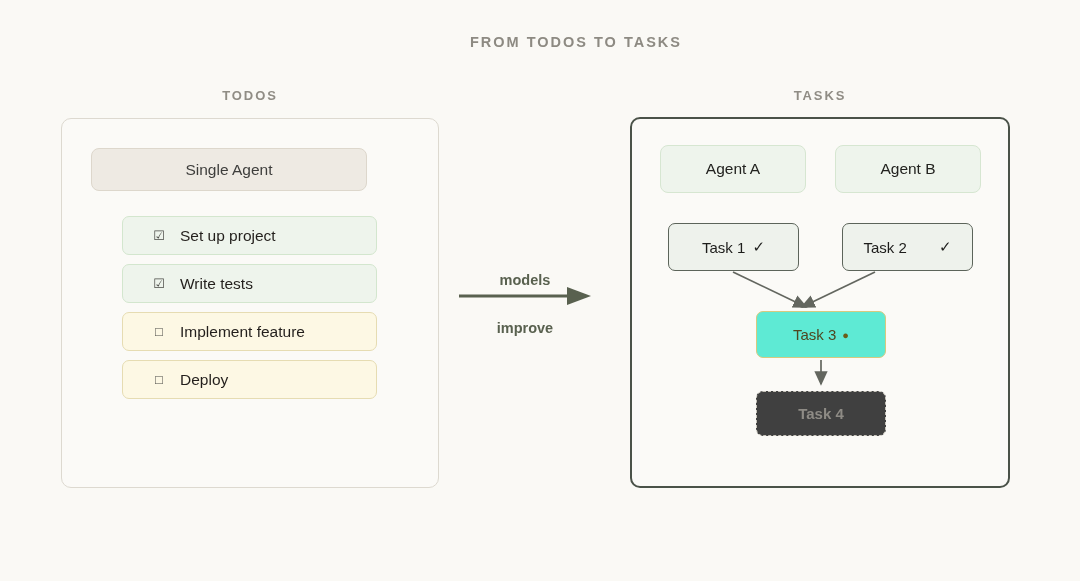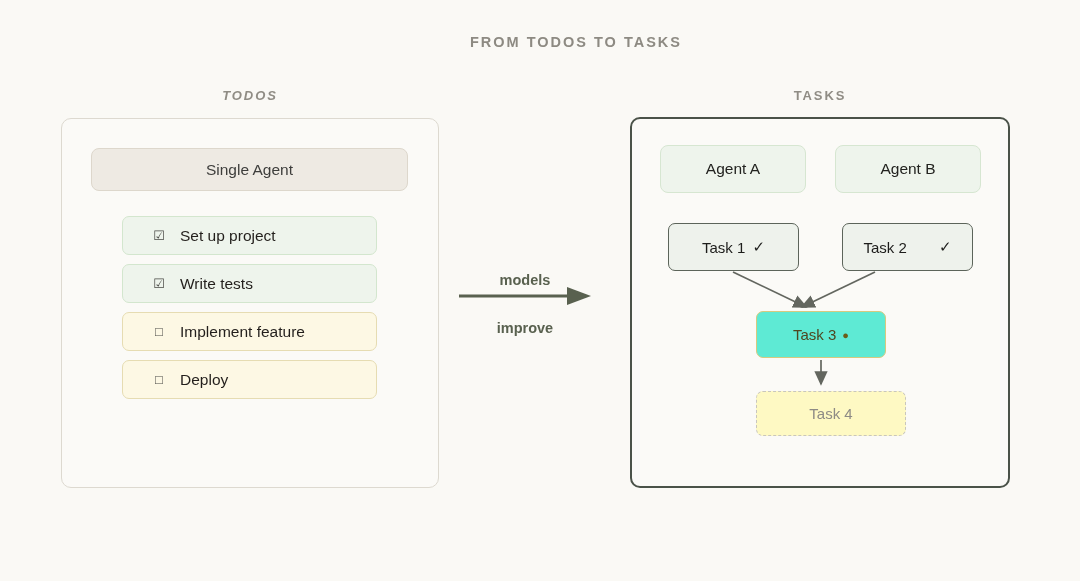--- a/index.html
+++ b/index.html
@@ -30,21 +30,21 @@
     padding-left: 36px;
   }
   .col-title {
     position: absolute;
     font-size: 13px;
     font-weight: bold;
     letter-spacing: 1.9px;
     color: #908d85;
     text-align: center;
   }
-  #todos-title { left: 61px; top: 88px; width: 378px; font-style: italic; }
+  #todos-title { left: 61px; top: 88px; width: 378px; }
   #tasks-title { left: 630px; top: 88px; width: 380px; }
 
   
   .panel-left {
     position: absolute;
     left: 61px;
     top: 118px;
     width: 378px;
     height: 370px;
     box-sizing: border-box;
@@ -62,21 +62,21 @@
     border: 2px solid #4a5248;
     border-radius: 10px;
     background: #fbfaf7;
   }
 
   
   .single-agent {
     position: absolute;
     left: 91px;
     top: 148px;
-    width: 317px;
+    width: 276px;
     height: 43px;
     box-sizing: border-box;
     border: 1px solid #ddd7cc;
     border-radius: 8px;
     background: #eeeae3;
     display: flex;
     align-items: center;
     justify-content: center;
     font-size: 15.5px;
     color: #3e3e3c;
@@ -179,25 +179,26 @@
     top: 311px;
     width: 130px;
     height: 47px;
     border: 1.6px solid #d8c97f;
     background: #5eead4;
     color: #4e4721;
   }
   #task-4 {
     left: 756px;
     top: 391px;
-    width: 150px;
+    width: 130px;
     height: 45px;
     border: 1.6px dashed #c9c6bd;
-    background: #fef9c3;
+    background: #404040;
     color: #8e8b85;
+    font-weight: bold;
   }
   .dot { font-size: 11px; margin-left: 6px; color: #6b5d17; }
   .chk { margin-left: 7px; }
 
   #link-svg {
     position: absolute;
     left: 630px;
     top: 117px;
     pointer-events: none;
   }

